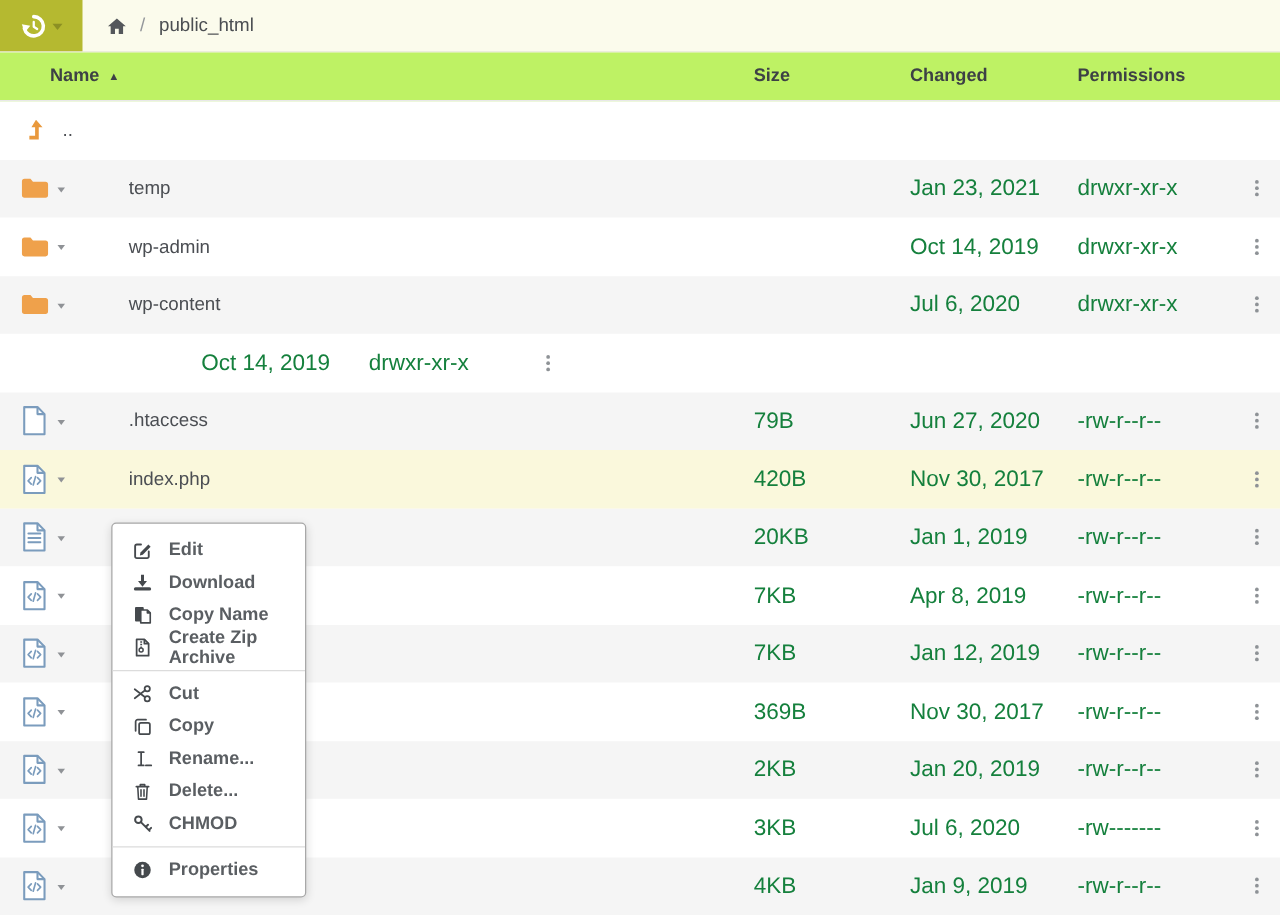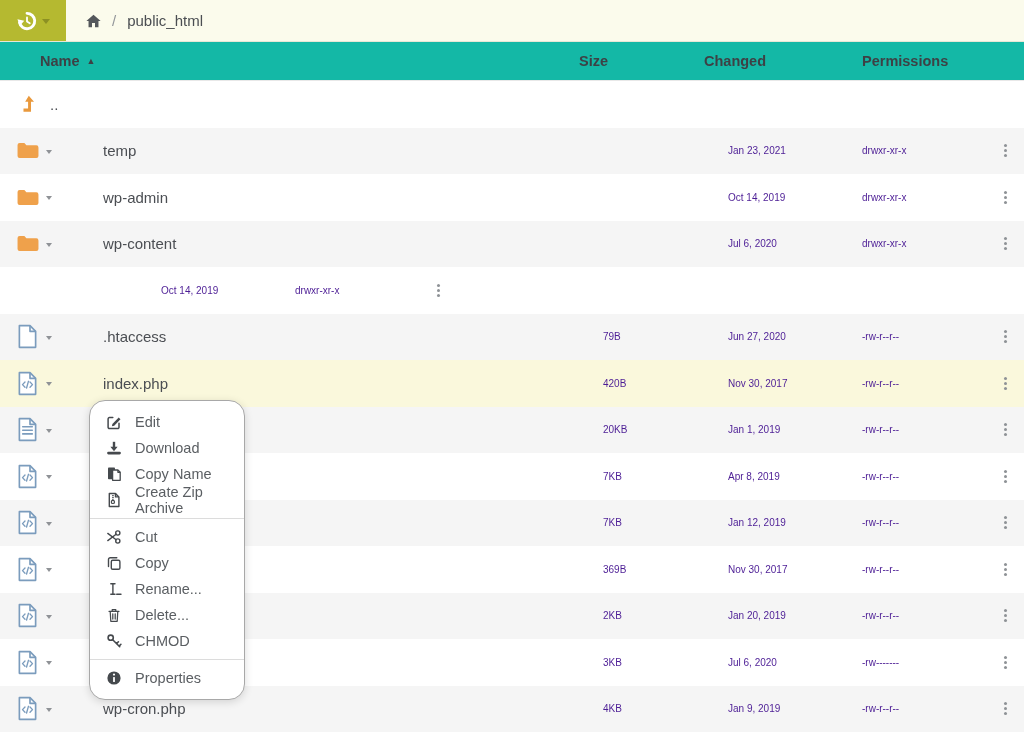--- a/index.html
+++ b/index.html
@@ -12,53 +12,53 @@
   .logo-btn { width:66px; background:#b5b930; border:none; display:flex;
     align-items:center; justify-content:center; gap:4px; cursor:pointer; }
   .logo-caret { width:0; height:0; border-left:4px solid transparent;
     border-right:4px solid transparent; border-top:5px solid #8c9023; margin-top:2px; }
   .breadcrumb { display:flex; align-items:center; gap:11px; margin-left:20px;
     font-size:15px; color:#515458; }
   .crumb-sep { color:#93969a; }
   .crumb { color:#4b4e52; cursor:pointer; }
 
   
-  .thead { height:39px; display:flex; align-items:center; background:#14b8a6;
+  .thead { height:39px; display:flex; align-items:center; background:#bef264;
     border-bottom:1px solid #e8e8e8; font-size:14.5px; font-weight:bold; color:#3d4145; }
   .h-name { flex:1; padding-left:40px; display:flex; align-items:center; gap:7px; cursor:pointer; }
   .sort-arrow { font-size:9px; color:#3d4145; }
   .h-size  { width:125px; cursor:pointer; }
   .h-changed { width:134px; cursor:pointer; }
-  .h-perms { width:125px; cursor:pointer;margin-left:24px; }
+  .h-perms { width:125px; cursor:pointer; }
   .h-kebab { width:37px; }
 
   
   .row { height:46.5px; display:flex; align-items:center; font-size:15px; cursor:pointer; }
   .row.zebra { background:#f5f5f5; }
   .row.selected { background:#faf8dc; }
   .c-name { flex:1; display:flex; align-items:center; padding-left:14px;
     color:#4b4e53; min-width:0; }
   .ficon { width:27px; display:flex; justify-content:center; align-items:center; flex:none; }
   .caret { width:0; height:0; border-left:3.5px solid transparent;
     border-right:3.5px solid transparent; border-top:4.5px solid #8f9296;
     margin:2px 6px 0 5px; flex:none; }
   .fname { white-space:nowrap;margin-left:45px; }
   .up-name { margin-left:9px; color:#4b4e53; }
-  .c-size, .c-changed, .c-perms { font-size:10px; color:#4c1d95; }
+  .c-size, .c-changed, .c-perms { font-size:18px; color:#15803d; }
   .c-size { width:125px;margin-left:36px; }
   .c-changed { width:134px; }
   .c-perms { width:125px; }
   .c-kebab { width:37px; display:flex; justify-content:center; }
   .dots { width:3px; height:3px; border-radius:50%; background:#8e9296;
     box-shadow:0 -5px 0 #8e9296, 0 5px 0 #8e9296; display:block; }
 
   
-  .context-menu { position:absolute; left:89px; top:400px; width:156px; background:#fff;
-    border:1px solid #a8a8a8; border-radius:16px; box-shadow:0 2px 8px rgba(0,0,0,.14);
-    padding:8px 0; z-index:10; }
+  .context-menu { position:absolute; left:89px; top:418px; width:156px; background:#fff;
+    border:1px solid #a8a8a8; border-radius:4px; box-shadow:0 2px 8px rgba(0,0,0,.14);
+    padding:8px 0; z-index:10;font-weight:bold; }
   .menu-item { height:26px; display:flex; align-items:center; padding:0 8px 0 15px;
     font-size:14.5px; color:#5a5e62; cursor:pointer; }
   .menu-ico { width:18px; margin-right:12px; display:flex; justify-content:center;
     align-items:center; flex:none; }
   .menu-sep { border-top:1px solid #dcdcdc; margin:5px 0; }
 
   .hidden-defs { position:absolute; width:0; height:0; overflow:hidden; }
 </style>
 </head>
 <body>

